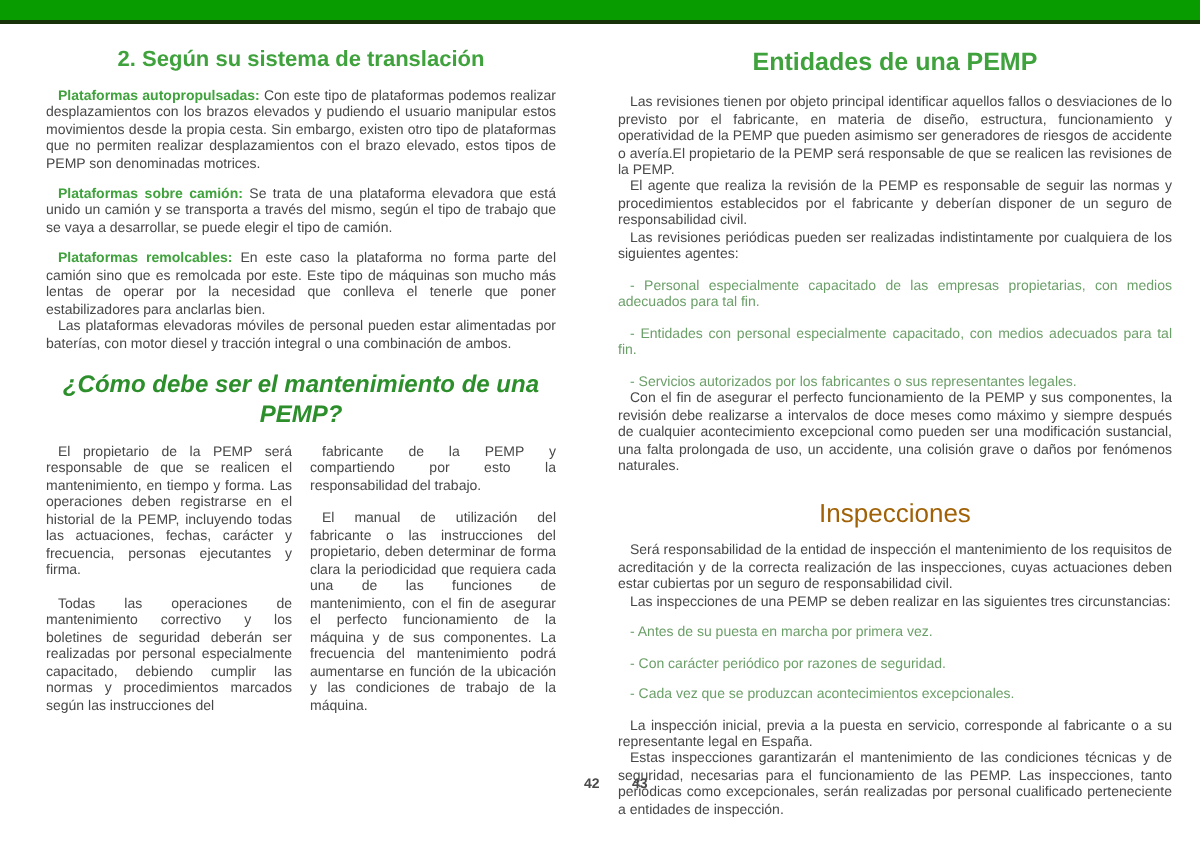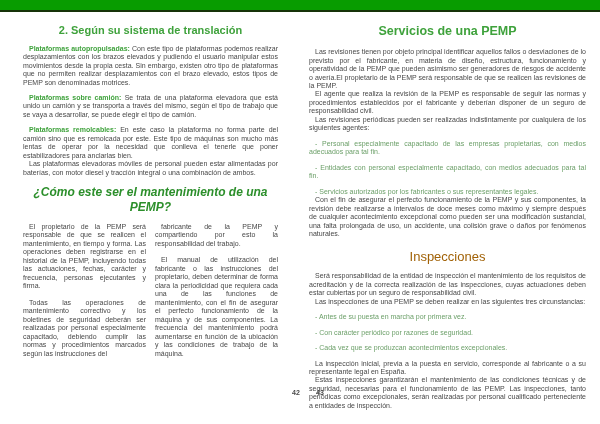--- a/index.html
+++ b/index.html
@@ -106,36 +106,36 @@
     <div class="h-green">2. Según su sistema de translación</div>
 
     <p class="body-par"><span class="plat-label">Plataformas autopropulsadas:</span><span> Con este tipo de plataformas podemos realizar desplazamientos con los brazos elevados y pudiendo el usuario manipular estos movimientos desde la propia cesta. Sin embargo, existen otro tipo de plataformas que no permiten realizar desplazamientos con el brazo elevado, estos tipos de PEMP son denominadas motrices.</span></p>
 
     <p class="body-par"><span class="plat-label">Plataformas sobre camión:</span><span> Se trata de una plataforma elevadora que está unido un camión y se transporta a través del mismo, según el tipo de trabajo que se vaya a desarrollar, se puede elegir el tipo de camión.</span></p>
 
     <p class="body-par no-gap"><span class="plat-label">Plataformas remolcables:</span><span> En este caso la plataforma no forma parte del camión sino que es remolcada por este. Este tipo de máquinas son mucho más lentas de operar por la necesidad que conlleva el tenerle que poner estabilizadores para anclarlas bien.</span></p>
 
     <p class="body-par">Las plataformas elevadoras móviles de personal pueden estar alimentadas por baterías, con motor diesel y tracción integral o una combinación de ambos.</p>
 
-    <div class="h-question">¿Cómo este ser el mantenimiento de una PEMP?</div>
+    <div class="h-question">¿Cómo debe ser el mantenimiento de una PEMP?</div>
 
     <div class="two-col">
       <div class="col">
         <p>El propietario de la PEMP será responsable de que se realicen el mantenimiento, en tiempo y forma. Las operaciones deben registrarse en el historial de la PEMP, incluyendo todas las actuaciones, fechas, carácter y frecuencia, personas ejecutantes y firma.</p>
         <p>Todas las operaciones de mantenimiento correctivo y los boletines de seguridad deberán ser realizadas por personal especialmente capacitado, debiendo cumplir las normas y procedimientos marcados según las instrucciones del</p>
       </div>
       <div class="col">
         <p>fabricante de la PEMP y compartiendo por esto la responsabilidad del trabajo.</p>
         <p>El manual de utilización del fabricante o las instrucciones del propietario, deben determinar de forma clara la periodicidad que requiera cada una de las funciones de mantenimiento, con el fin de asegurar el perfecto funcionamiento de la máquina y de sus componentes. La frecuencia del mantenimiento podrá aumentarse en función de la ubicación y las condiciones de trabajo de la máquina.</p>
       </div>
     </div>
   </div>
 
   <div class="page page-right">
-    <div class="h-large">Servicios de una PEMP</div>
+    <div class="h-large">Entidades de una PEMP</div>
 
     <p class="body-par no-gap">Las revisiones tienen por objeto principal identificar aquellos fallos o desviaciones de lo previsto por el fabricante, en materia de diseño, estructura, funcionamiento y operatividad de la PEMP que pueden asimismo ser generadores de riesgos de accidente o avería.El propietario de la PEMP será responsable de que se realicen las revisiones de la PEMP.</p>
     <p class="body-par no-gap">El agente que realiza la revisión de la PEMP es responsable de seguir las normas y procedimientos establecidos por el fabricante y deberían disponer de un seguro de responsabilidad civil.</p>
     <p class="body-par">Las revisiones periódicas pueden ser realizadas indistintamente por cualquiera de los siguientes agentes:</p>
 
     <p class="green-bullet">- Personal especialmente capacitado de las empresas propietarias, con medios adecuados para tal fin.</p>
     <p class="green-bullet">- Entidades con personal especialmente capacitado, con medios adecuados para tal fin.</p>
     <p class="green-bullet no-gap">- Servicios autorizados por los fabricantes o sus representantes legales.</p>
 
     <p class="body-par">Con el fin de asegurar el perfecto funcionamiento de la PEMP y sus componentes, la revisión debe realizarse a intervalos de doce meses como máximo y siempre después de cualquier acontecimiento excepcional como pueden ser una modificación sustancial, una falta prolongada de uso, un accidente, una colisión grave o daños por fenómenos naturales.</p>

